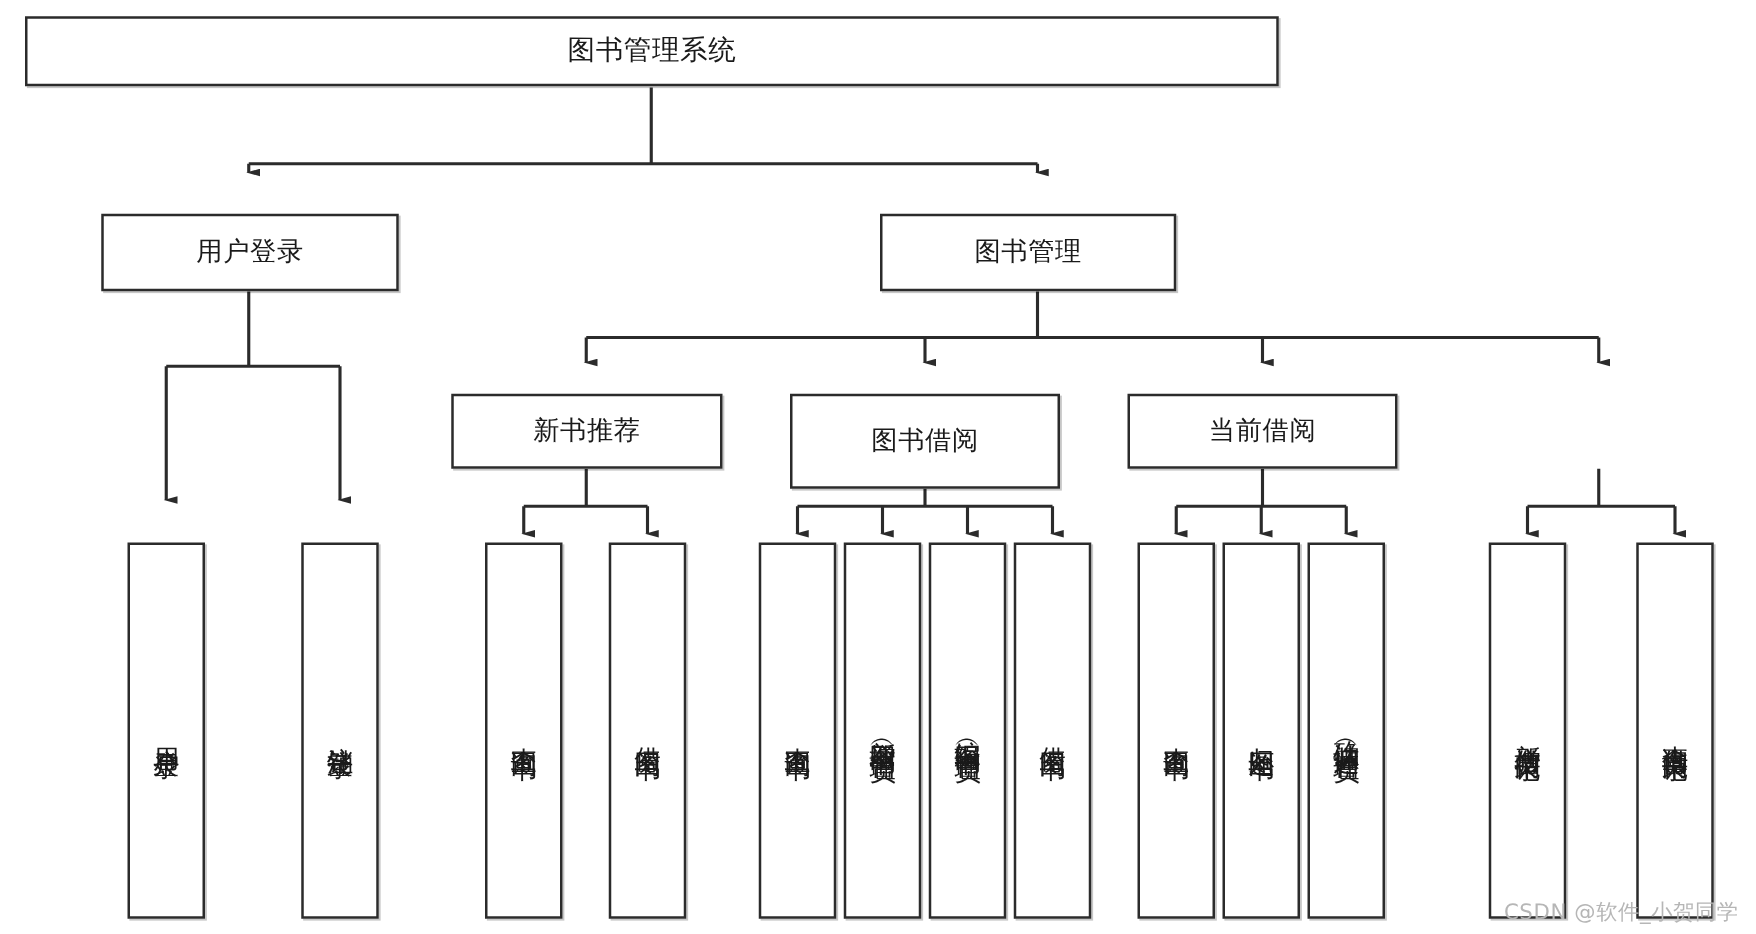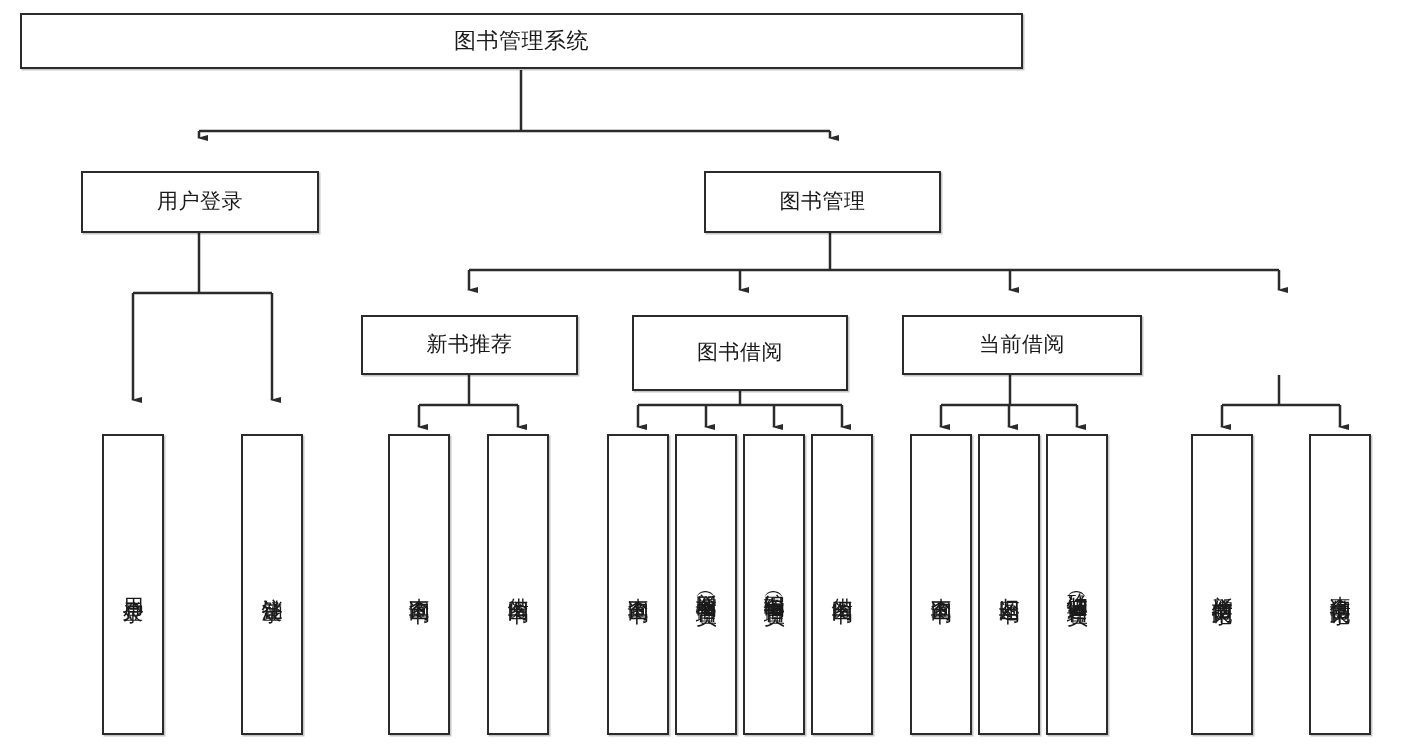--- a/index.html
+++ b/index.html
@@ -137,21 +137,21 @@
   <div class="node node-h" style="left:704px; top:171px; width:237px; height:62px;">
     <span>图书管理</span>
   </div>
 
   <div class="node node-h" style="left:361px; top:315px; width:217px; height:60px;">
     <span>新书推荐</span>
   </div>
   <div class="node node-h" style="left:632px; top:315px; width:216px; height:76px;">
     <span>图书借阅</span>
   </div>
-  <div class="node node-h" style="left:902px; top:315px; width:240px; height:60px;">
+  <div class="node node-h" style="left:902px; top:315px; width:216px; height:60px;">
     <span>当前借阅</span>
   </div>
 
   <div class="node node-v" style="left:102px; top:434px; width:62px; height:301px;">
     <span>用户登录</span>
   </div>
   <div class="node node-v" style="left:241px; top:434px; width:62px; height:301px;">
     <span>注销登录</span>
   </div>
 
@@ -185,14 +185,15 @@
     <span>确认归还（管理员）</span>
   </div>
 
   <div class="node node-v" style="left:1191px; top:434px; width:62px; height:301px;">
     <span>新增借阅记录</span>
   </div>
   <div class="node node-v" style="left:1309px; top:434px; width:62px; height:301px;">
     <span>查询借阅记录</span>
   </div>
 
+  <div id="watermark">CSDN @软件_小贺同学</div>
 
 </div>
 
 </body></html>

